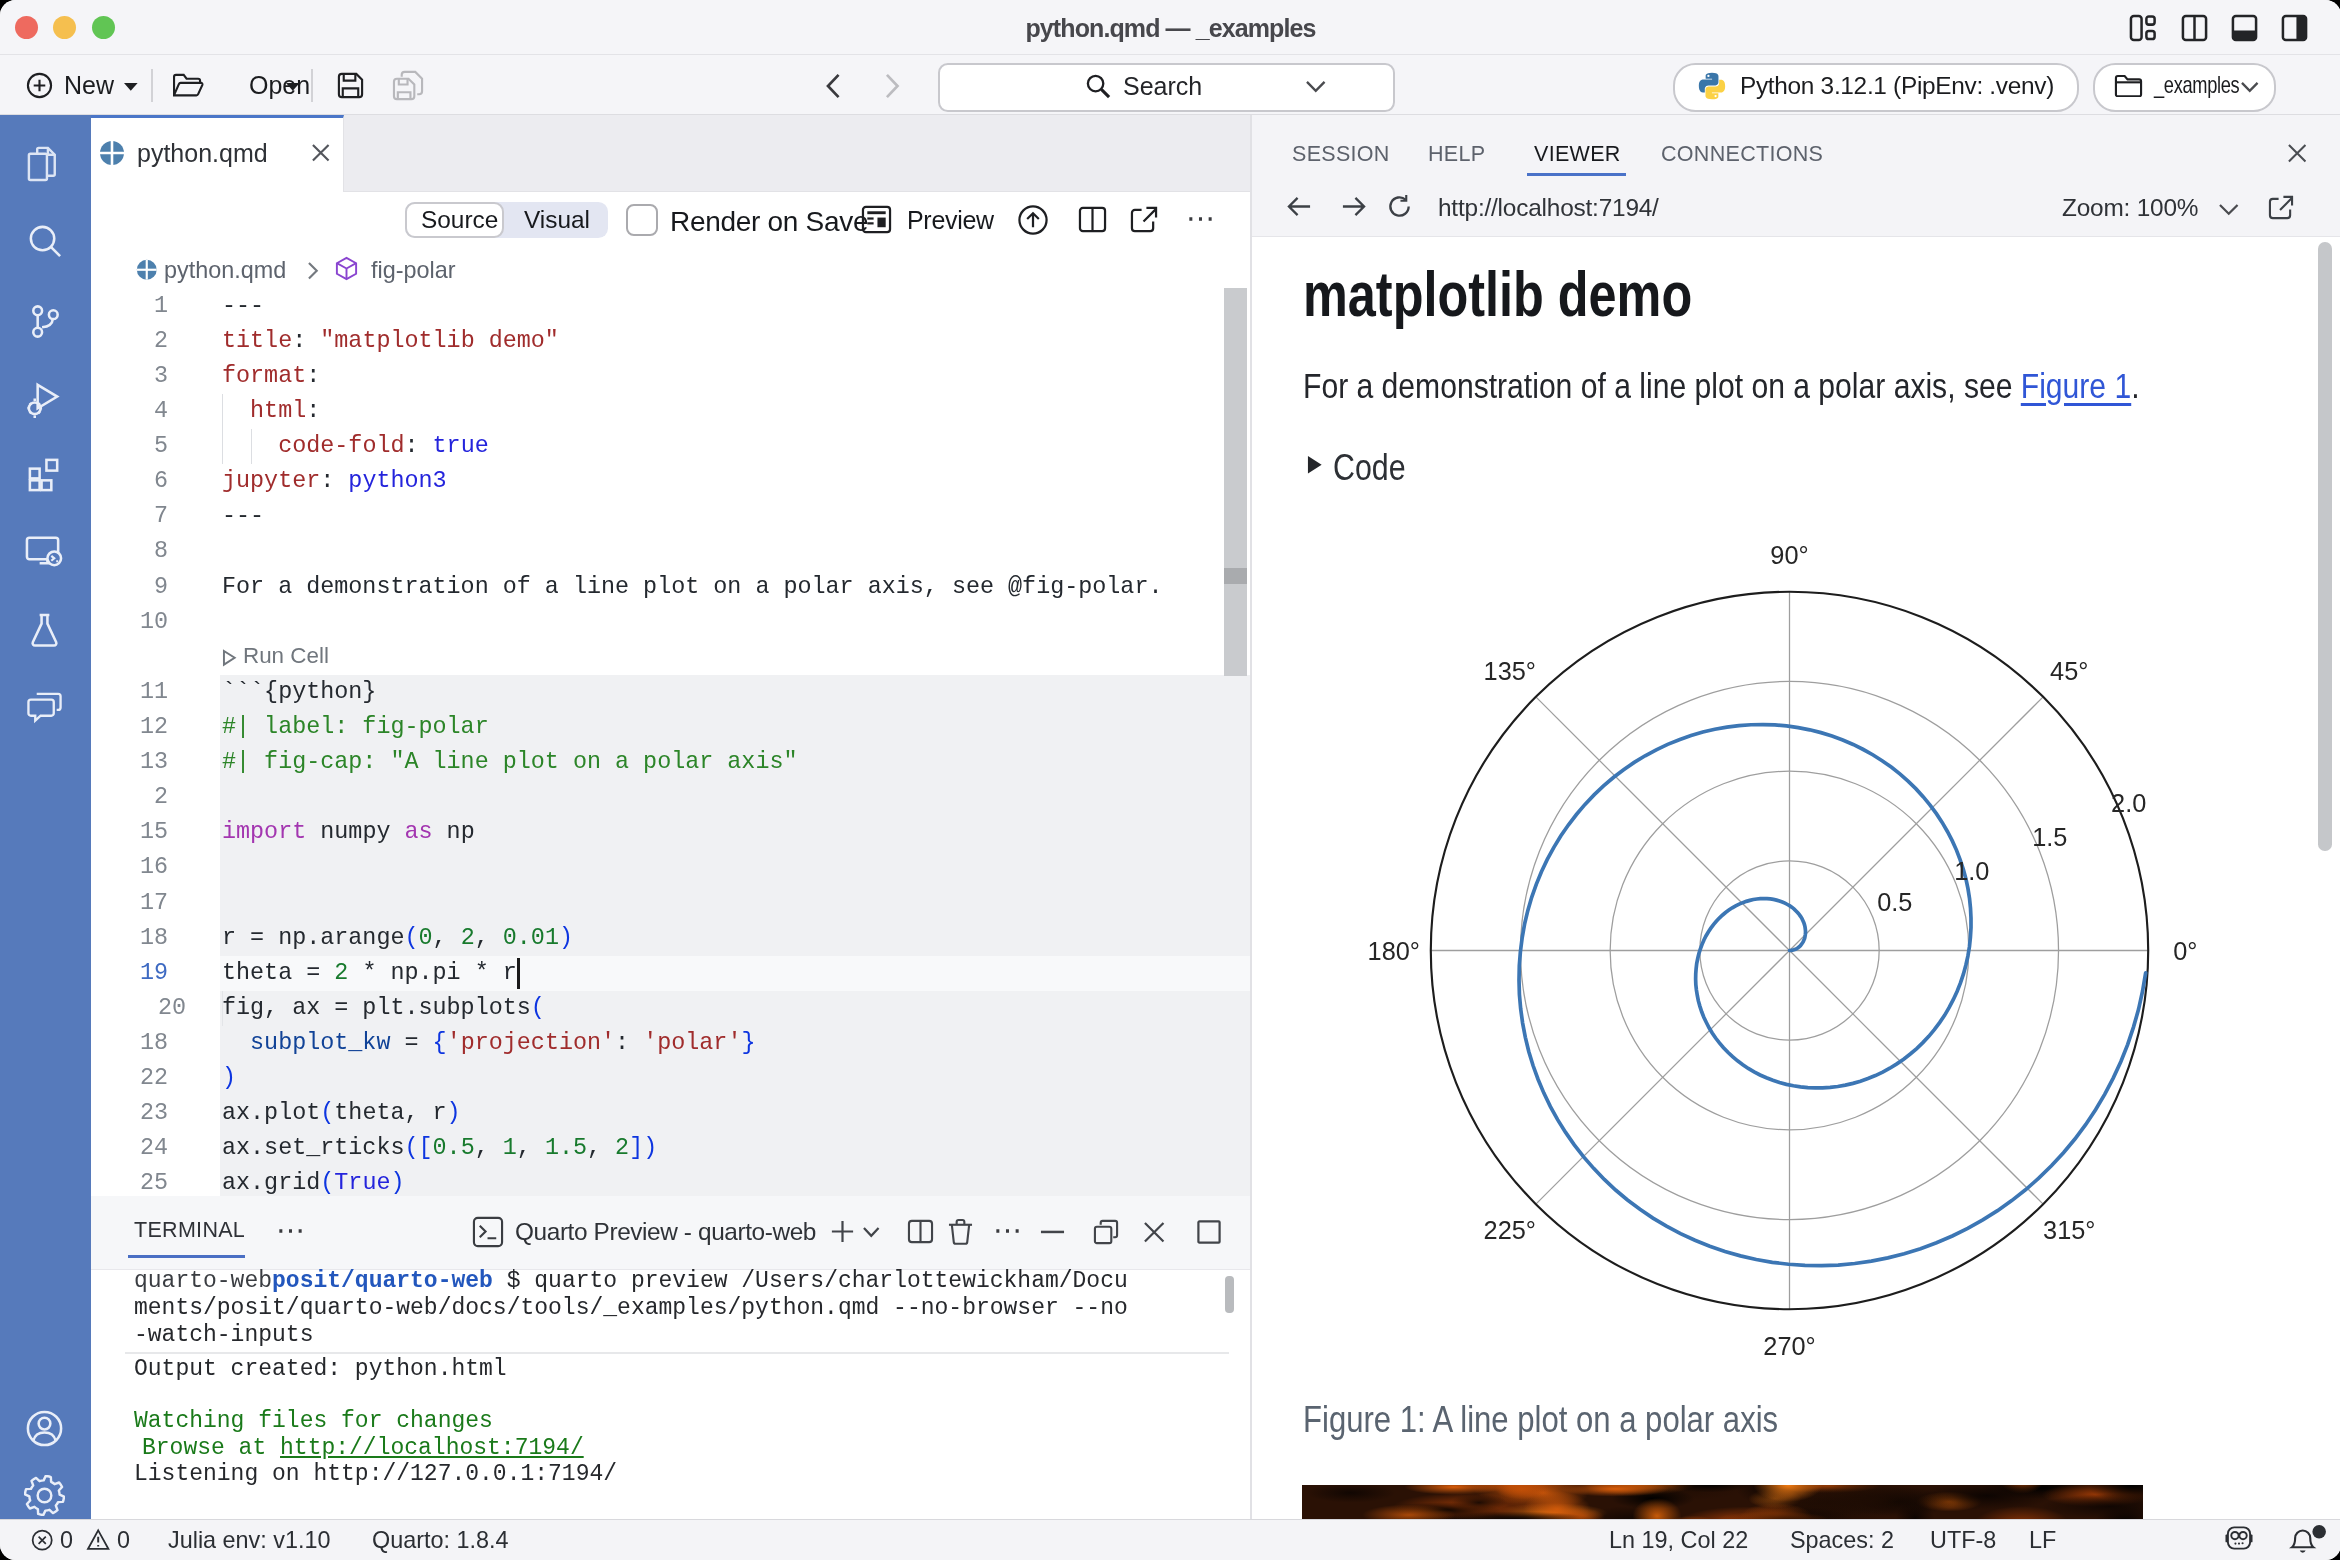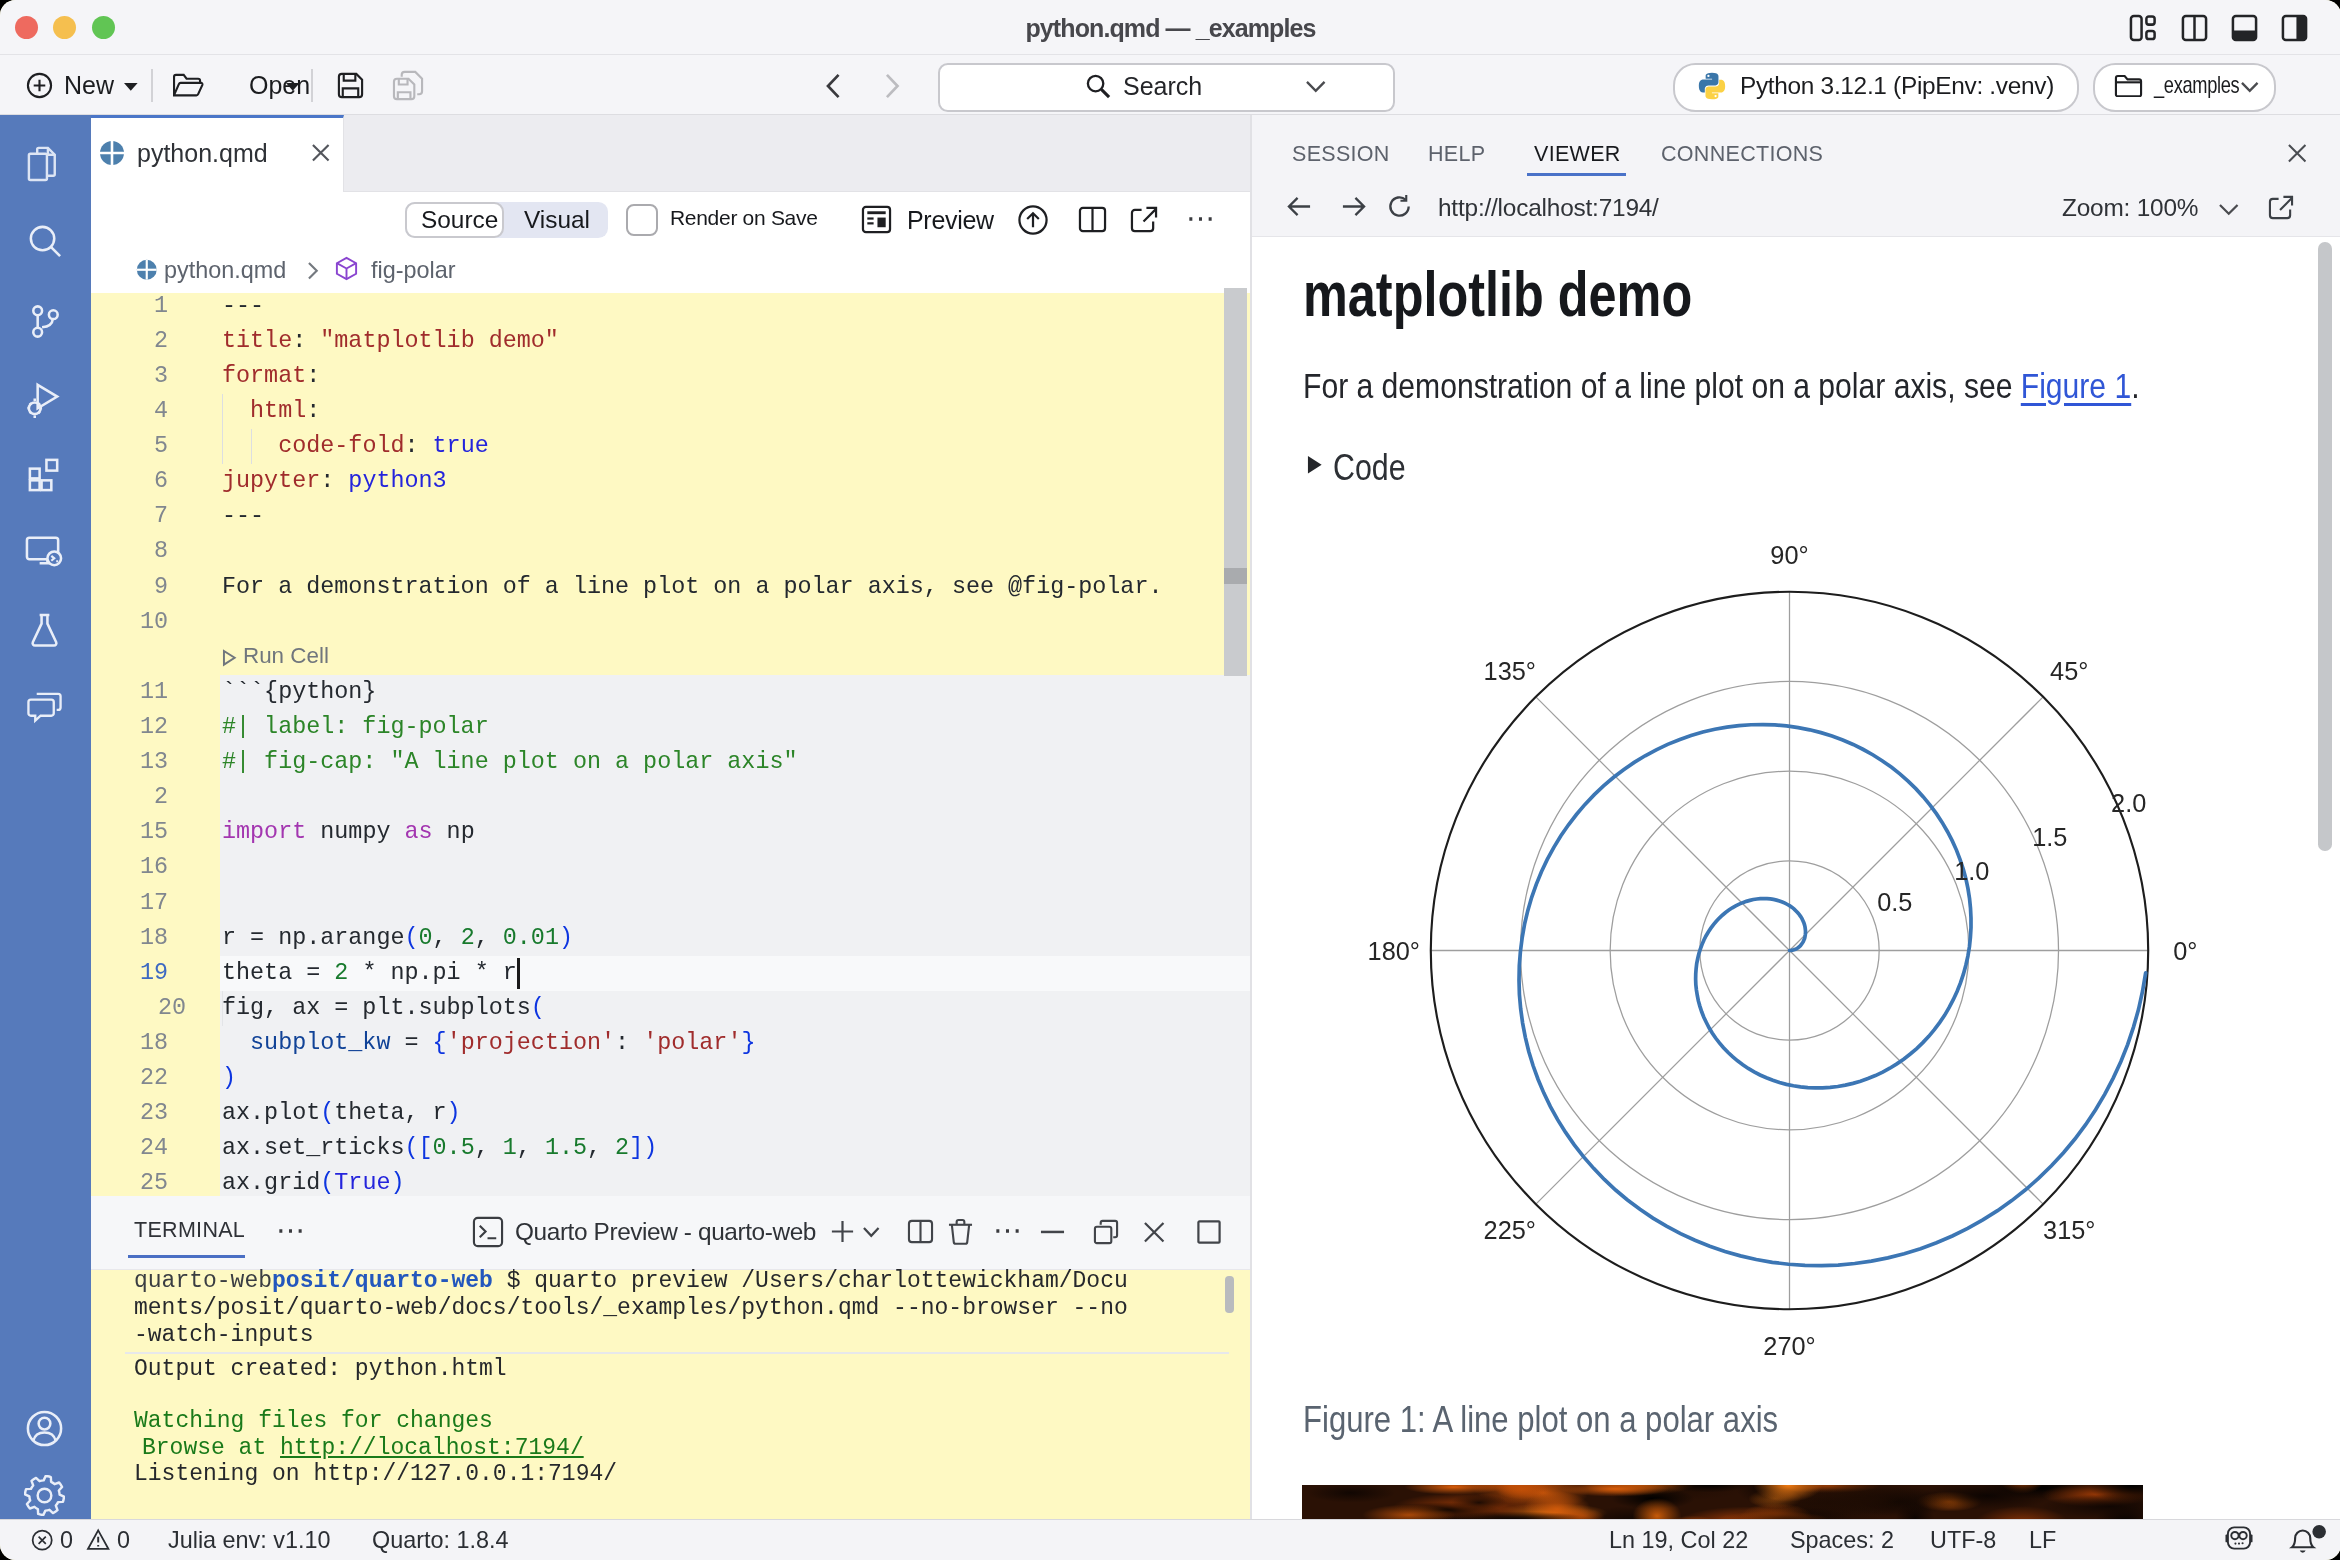--- a/index.html
+++ b/index.html
@@ -1,15 +1,15 @@
 <!DOCTYPE html>
 <html><head><meta charset="utf-8"><style>
 html,body{margin:0;padding:0;background:#000;}
 body{width:2341px;height:1560px;position:relative;font-family:"Liberation Sans",sans-serif;}
-.win{position:absolute;left:0;top:0;width:2341px;height:1560px;border-radius:15.6px;overflow:hidden;background:#fef9c3;}
+.win{position:absolute;left:0;top:0;width:2341px;height:1560px;border-radius:15.6px;overflow:hidden;background:#ffffff;}
 .a{position:absolute;}
 svg{display:block;}
 .cl{position:absolute;left:222px;font-family:"Liberation Mono",monospace;font-size:23.4px;line-height:35px;white-space:pre;color:#24292f;}
 .ln{position:absolute;width:77px;text-align:right;font-family:"Liberation Mono",monospace;font-size:23.4px;line-height:35px;color:#81878f;left:91px;}
 .tl{position:absolute;left:134px;font-family:"Liberation Mono",monospace;font-size:23px;line-height:27px;white-space:pre;color:#26282c;}
 .red{color:#a02c2c;}.grn{color:#2c8528;}.pur{color:#a336b0;}.blu{color:#2424dc;}.par{color:#0d35e0;}.nvy{color:#114397;}.num{color:#187a2d;}
 .sbi{position:absolute;font-size:23.4px;color:#2b2e33;top:0;line-height:40px;}
 </style></head><body>
 <div class="win">
 
@@ -159,21 +159,21 @@
 <div class="a" style="left:137px;top:139px;font-size:25px;color:#2f3237;">python.qmd</div>
 <svg class="a" style="left:310px;top:142px;" width="21.5" height="21.5" viewBox="0 0 22 22" fill="none" stroke="#53565c" stroke-width="2.2">
       <path d="M3 3 L19 19 M19 3 L3 19"></path>
     </svg>
 <div class="a" style="left:91px;top:192px;width:1160px;height:56px;background:#fff;border-bottom:1px solid #e8e8ec;"></div>
 <div class="a" style="left:405px;top:202px;width:203px;height:36px;background:#e3e6f2;border-radius:9.8px;"></div>
 <div class="a" style="left:405px;top:202px;width:99px;height:36px;background:#fff;border:2px solid #c9c9ce;border-radius:9.8px;box-sizing:border-box;"></div>
 <div class="a" style="left:421px;top:206px;font-size:24.4px;color:#17191d;">Source</div>
 <div class="a" style="left:524px;top:206px;font-size:24.4px;color:#17191d;">Visual</div>
 <div class="a" style="left:626px;top:204px;width:32px;height:32px;background:#fff;border:2.3px solid #aaaaae;border-radius:7.8px;box-sizing:border-box;"></div>
-<div class="a" style="left:670px;top:206px;font-size:21px;letter-spacing:-0.3px;color:#17191d;">Render on Save</div>
+<div class="a" style="left:670px;top:206px;font-size:28px;letter-spacing:-0.3px;color:#17191d;">Render on Save</div>
 <svg class="a" style="left:861px;top:205px;" width="31" height="29" viewBox="0 0 32 30" fill="none" stroke="#1e1f22" stroke-width="2.3">
  <rect x="2" y="2" width="28" height="26" rx="3"></rect>
       <line x1="6.5" y1="8" x2="25.5" y2="8" stroke-width="3"></line>
  <rect x="17" y="13" width="8.5" height="10" fill="#1e1f22" stroke="none"></rect>
       <line x1="6.5" y1="14" x2="13" y2="14"></line>
       <line x1="6.5" y1="19" x2="13" y2="19"></line>
 </svg>
 <div class="a" style="left:907px;top:206px;font-size:25px;letter-spacing:-0.3px;color:#17191d;">Preview</div>
 <svg class="a" style="left:1017px;top:204px;" width="32" height="32" viewBox="0 0 33 33" fill="none" stroke="#1e1f22" stroke-width="2.3">
  <circle cx="16.5" cy="16.5" r="14"></circle>

